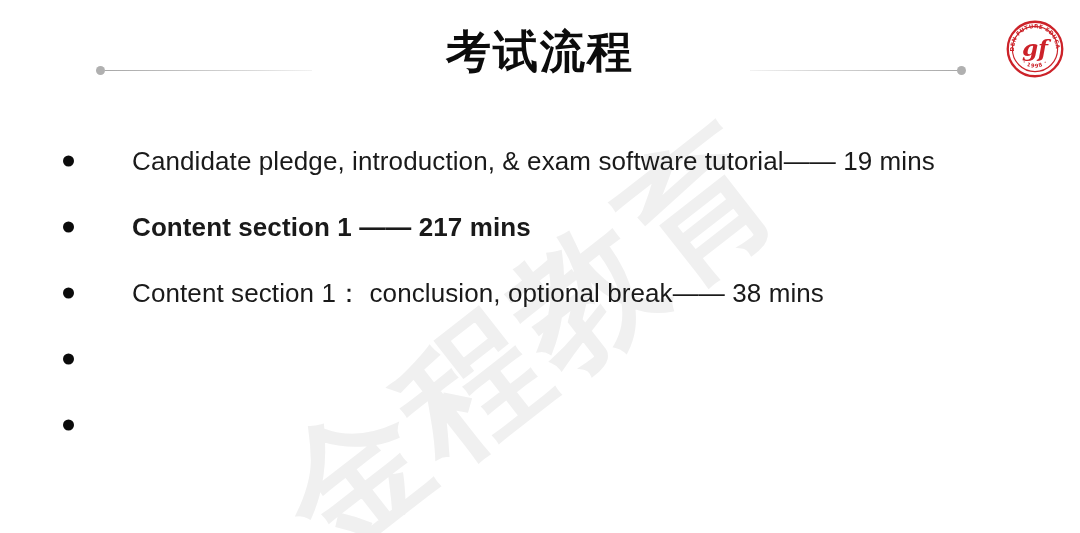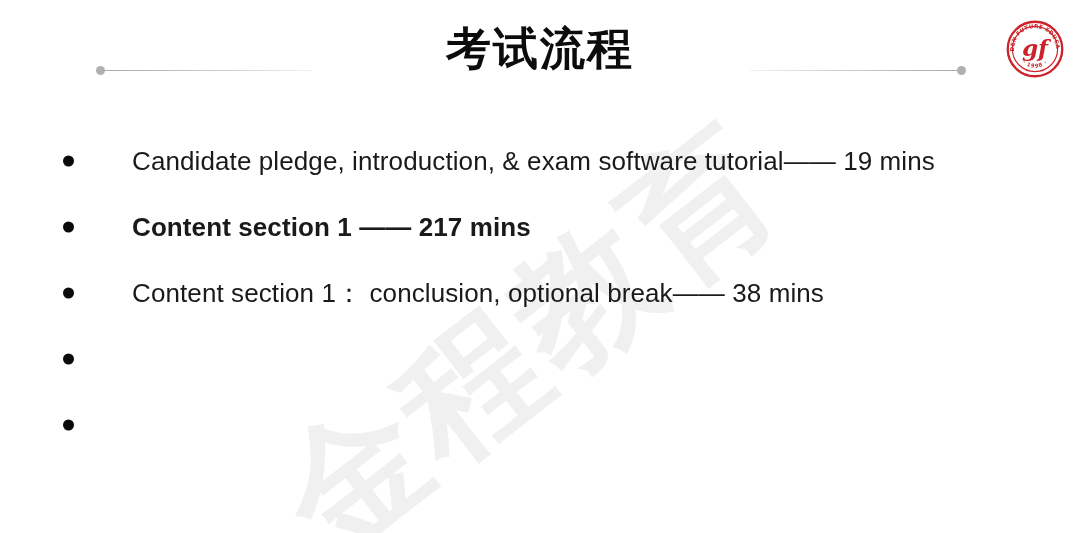--- a/index.html
+++ b/index.html
@@ -57,21 +57,21 @@
     position: absolute;
     left: 0;
     top: 28px;
     width: 1080px;
     text-align: center;
     font-size: 45px;
     font-weight: 700;
     color: #0c0c0c;
     letter-spacing: 2px;
     line-height: 1.1;
-    font-family: Liberation Mono, monospace;
+    font-family: Liberation Serif, serif;
   }
   .rule {
     position: absolute;
     top: 66px;
     height: 9px;
     display: flex;
     align-items: center;
   }
   .rule-left  { left: 96px;  width: 216px; }
   .rule-right { left: 750px; width: 216px; }

